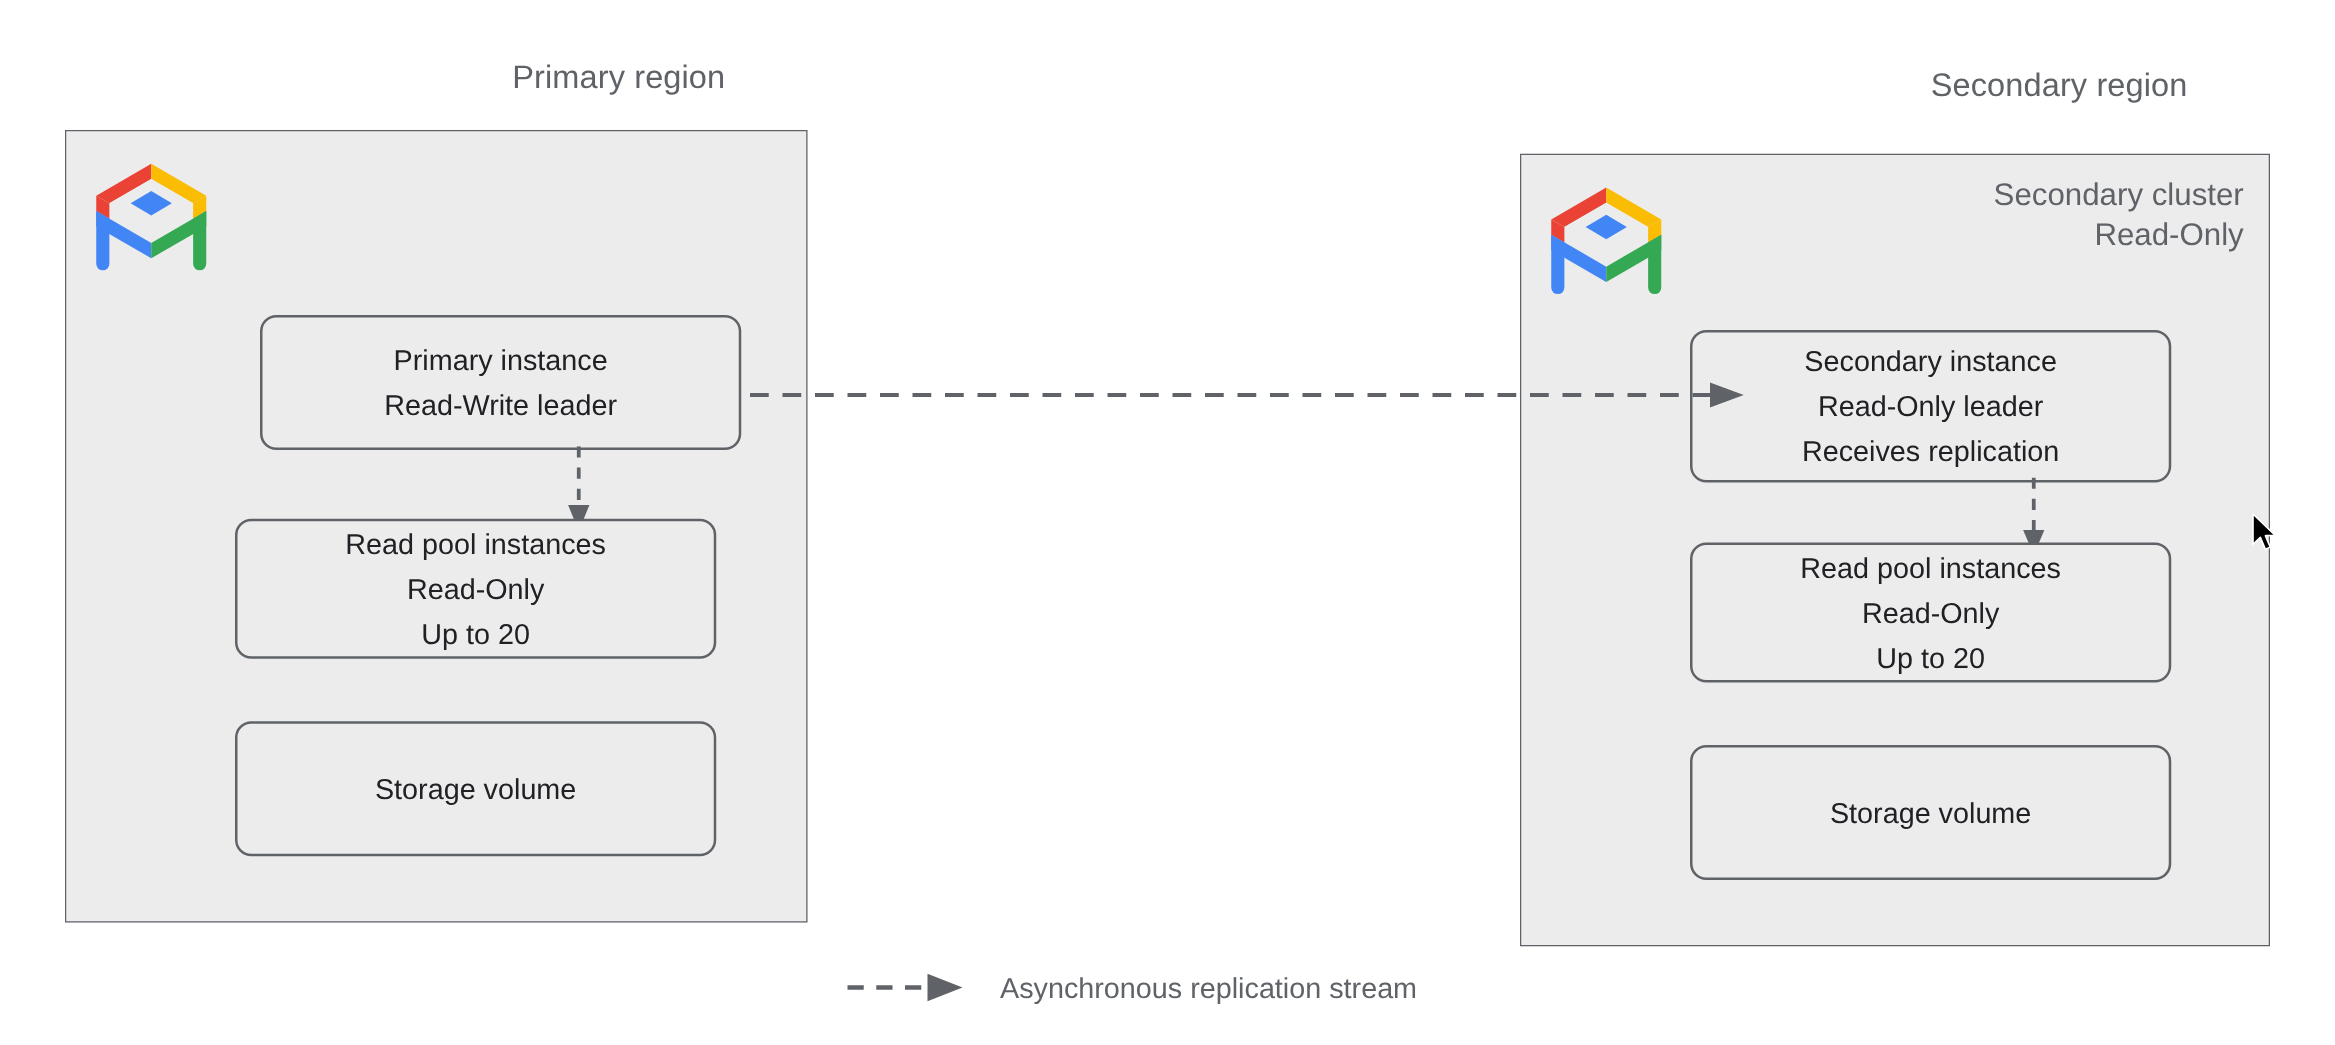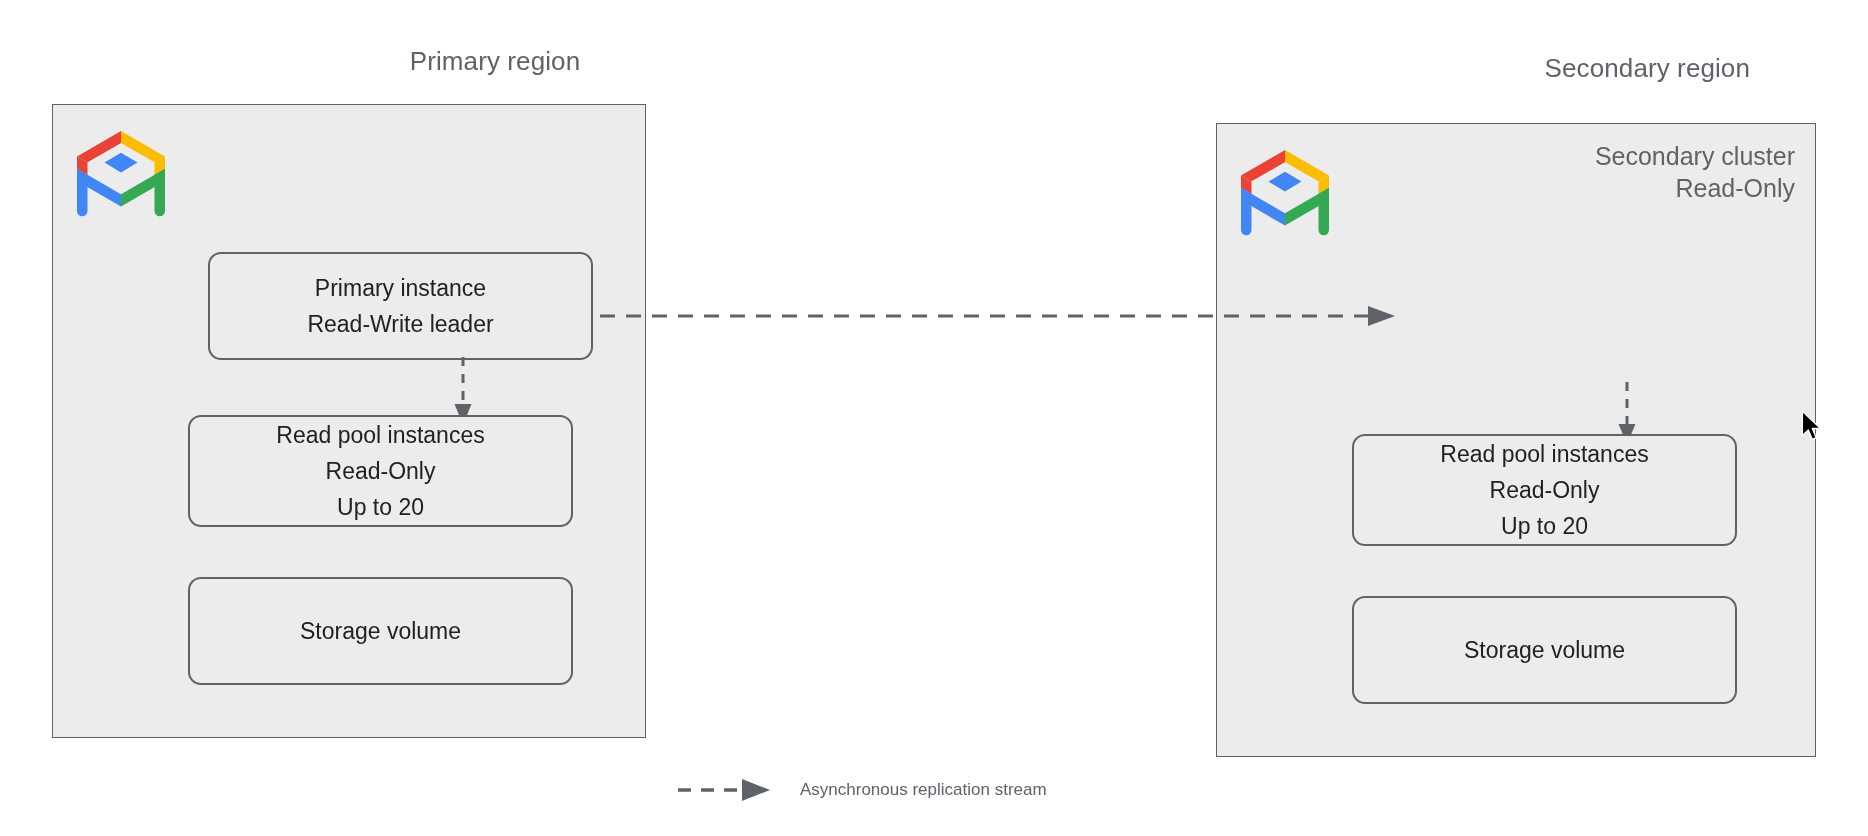--- a/index.html
+++ b/index.html
@@ -89,21 +89,21 @@
 
   
   #legend{
     position:absolute;
     left:676px;top:770px;
     height:40px;
     display:flex;align-items:center;gap:0px;
   }
   #legend-arrow{width:110px;height:28px;flex:0 0 auto;}
   #legend-label{
-    font-size:17px;color:#5f6368;white-space:nowrap;margin-left:14px;
+    font-size:23px;color:#5f6368;white-space:nowrap;margin-left:14px;
   }
 
   
   #mouse-cursor{position:absolute;left:1801px;top:410px;width:22px;height:34px;}
 </style>
 </head>
 <body>
 
 <div class="stage">
 
@@ -160,20 +160,23 @@
       <path d="M50 29.8 L66.5 39.6 L50 49.4 L33.5 39.6 Z" fill="#4285f4"></path>
       <path d="M6 45.8 L50 71.3 L50 83.6 L6 58.1 Z" fill="#4285f4"></path>
       <path d="M6 45.8 L6 88.0 a5.2 5.2 0 0 0 10.5 0 L16.5 51.9 Z" fill="#4285f4"></path>
       <path d="M94 45.8 L50 71.3 L50 83.6 L94 58.1 Z" fill="#34a853"></path>
       <path d="M94 45.8 L94 88.0 a5.2 5.2 0 0 1 -10.5 0 L83.5 51.9 Z" fill="#34a853"></path>
     </svg>
 
     <div class="cluster-title">Secondary cluster
 Read-Only</div>
 
+    <div class="node" id="node-secondary-instance">Secondary instance
+Read-Only leader
+Receives replication</div>
 
     <svg class="conn" id="conn-secondary-vertical" viewBox="0 0 30 62">
       <line x1="15" y1="0" x2="15" y2="42" stroke="#5f6368" stroke-width="3" stroke-dasharray="9,8"></line>
       <path d="M15 62 L6.5 42 L23.5 42 Z" fill="#5f6368"></path>
     </svg>
 
     <div class="node" id="node-secondary-readpool">Read pool instances
 Read-Only
 Up to 20</div>
 

